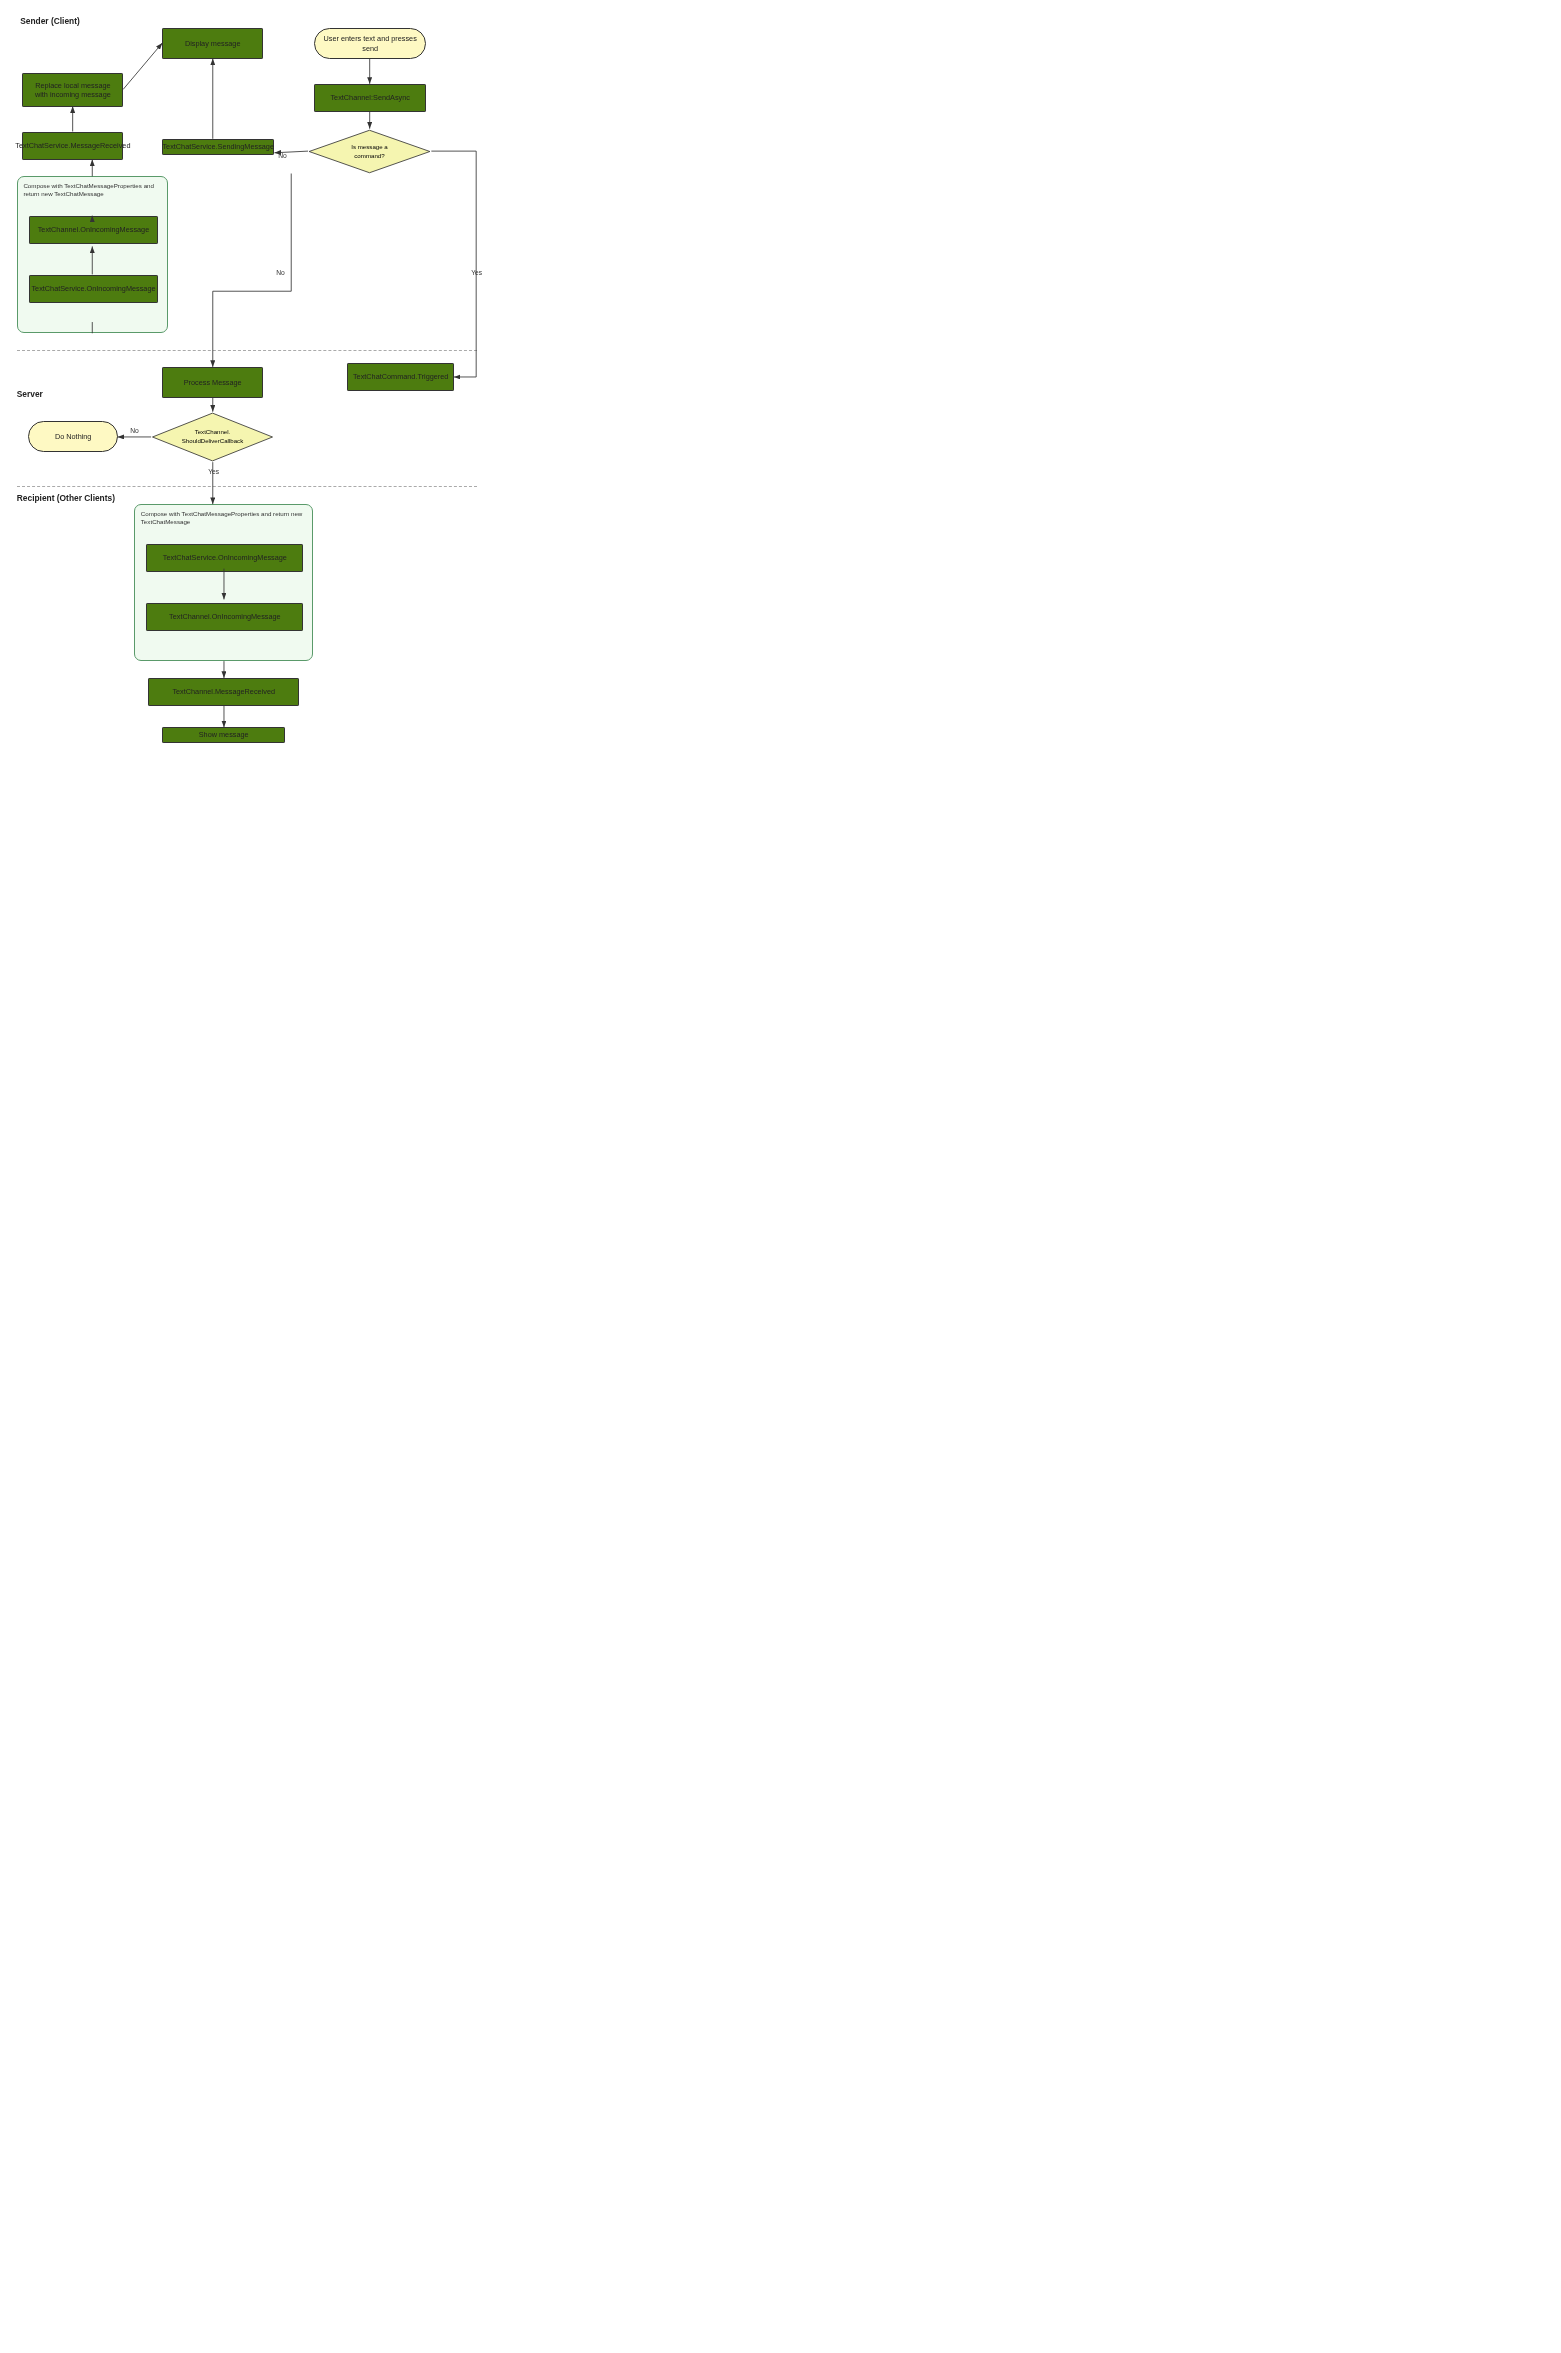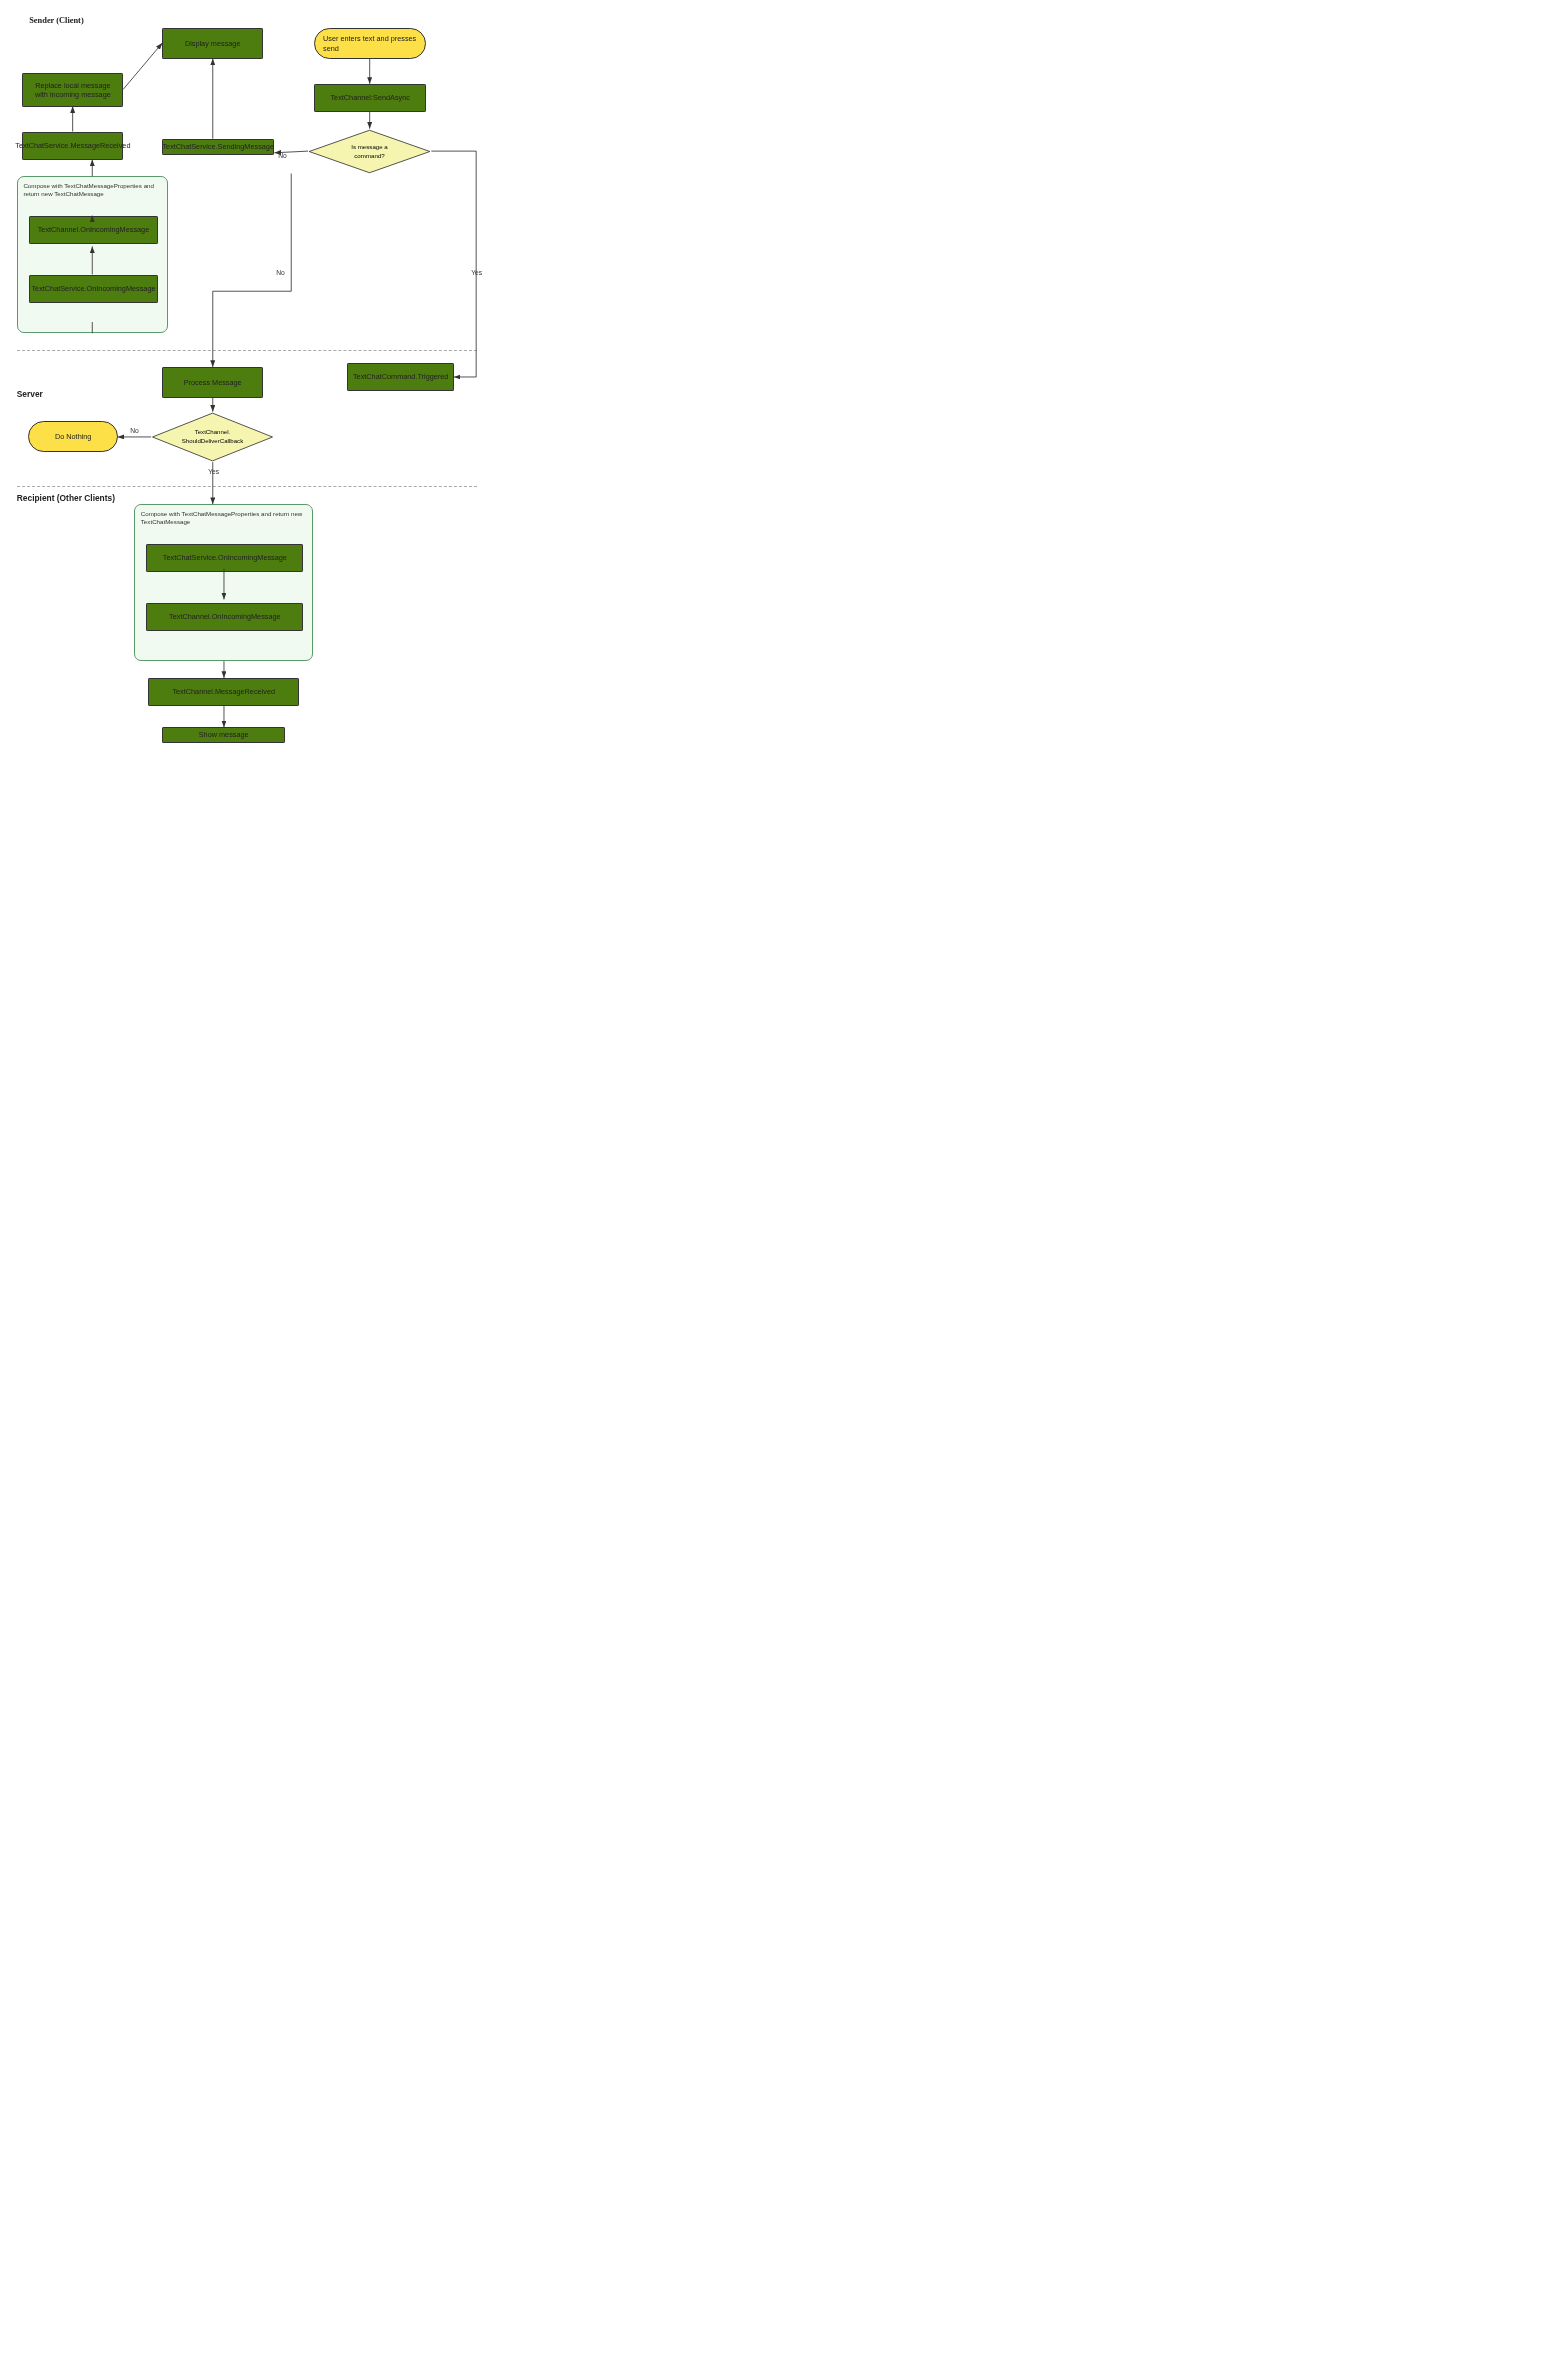--- a/index.html
+++ b/index.html
@@ -35,26 +35,27 @@
       align-items: center;
       justify-content: center;
       text-align: center;
       padding: 3.4px 4.5px;
       line-height: 1.3;
       border-radius: 1.1px;
     }
 
     .box-rounded {
       border-radius: 28px;
-      background: #fde047;
+      background: #fef9c3;
       border: 0.8px solid #333;
       position: absolute;
       display: flex;
       align-items: center;
       justify-content: center;
+      text-align: center;
       padding: 3.4px 7.8px;
       line-height: 1.3;
     }
 
     
     .diamond-wrap {
       position: absolute;
     }
     .diamond {
       width: 100%;
@@ -91,21 +92,21 @@
       position: absolute;
       font-size: 6.7px;
       color: #333;
     }
   </style>
 </head>
 <body>
 
 <div class="diagram-container">
 
-  <div class="section-label" style="top:4.5px; left:18px;font-family:Liberation Serif, serif;">Sender (Client)</div>
+  <div class="section-label" style="top:4.5px; left:9px;">Sender (Client)</div>
   <div class="section-label" style="top:346px; left:5.6px;margin-top:32px;">Server</div>
   <div class="section-label" style="top:482px; left:5.6px;">Recipient (Other Clients)</div>
 
   <div class="dashed-line" style="top:339px;"></div>
   <div class="dashed-line" style="top:475px;"></div>
 
   <div class="box-rounded" style="top:17px; left:303px; width:112px; height:31px;">
     <span>User enters text and presses send</span>
   </div>
 

